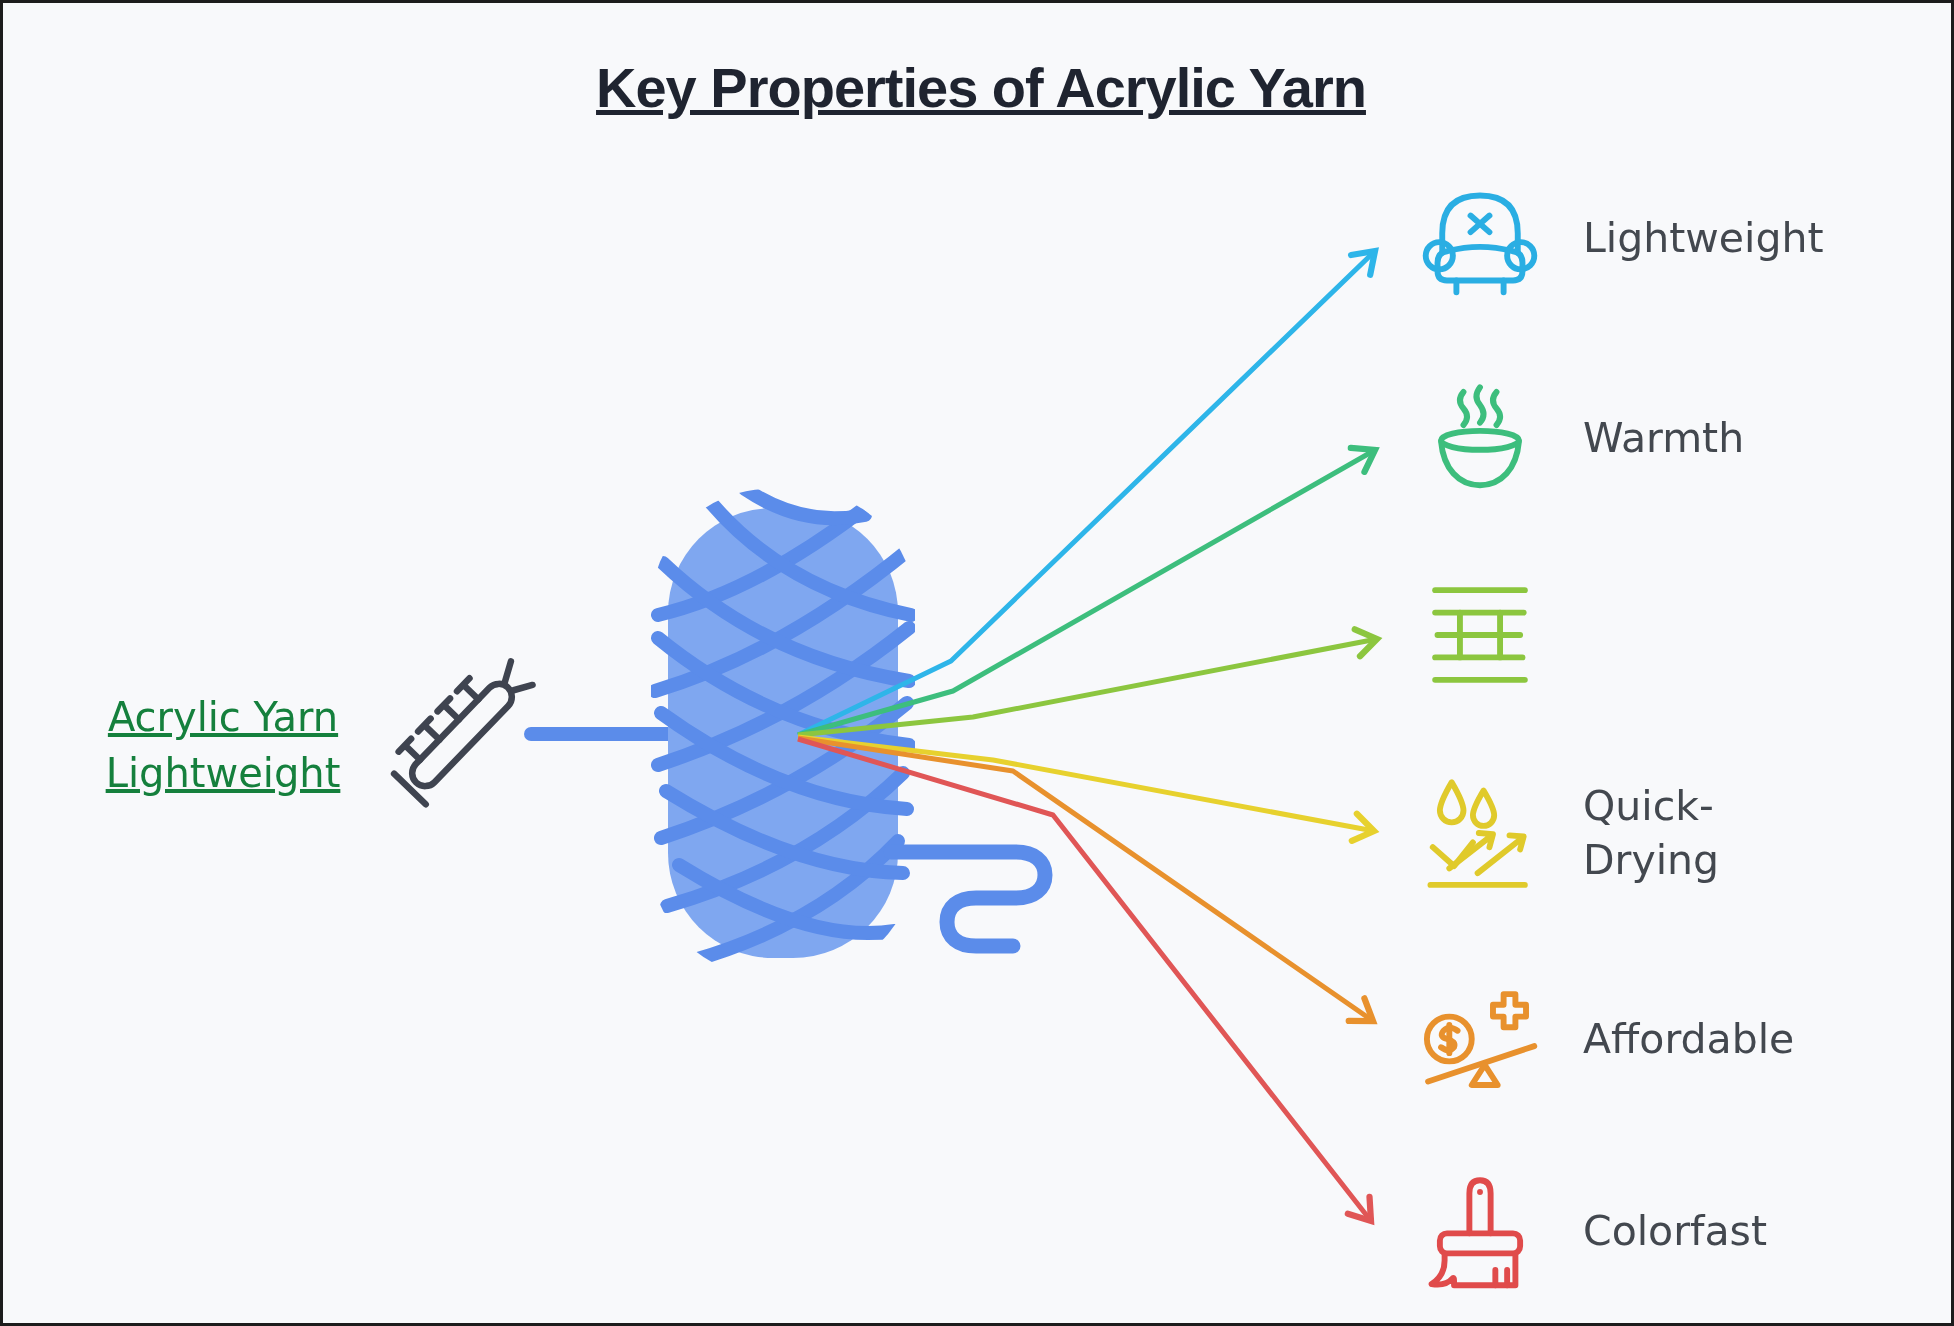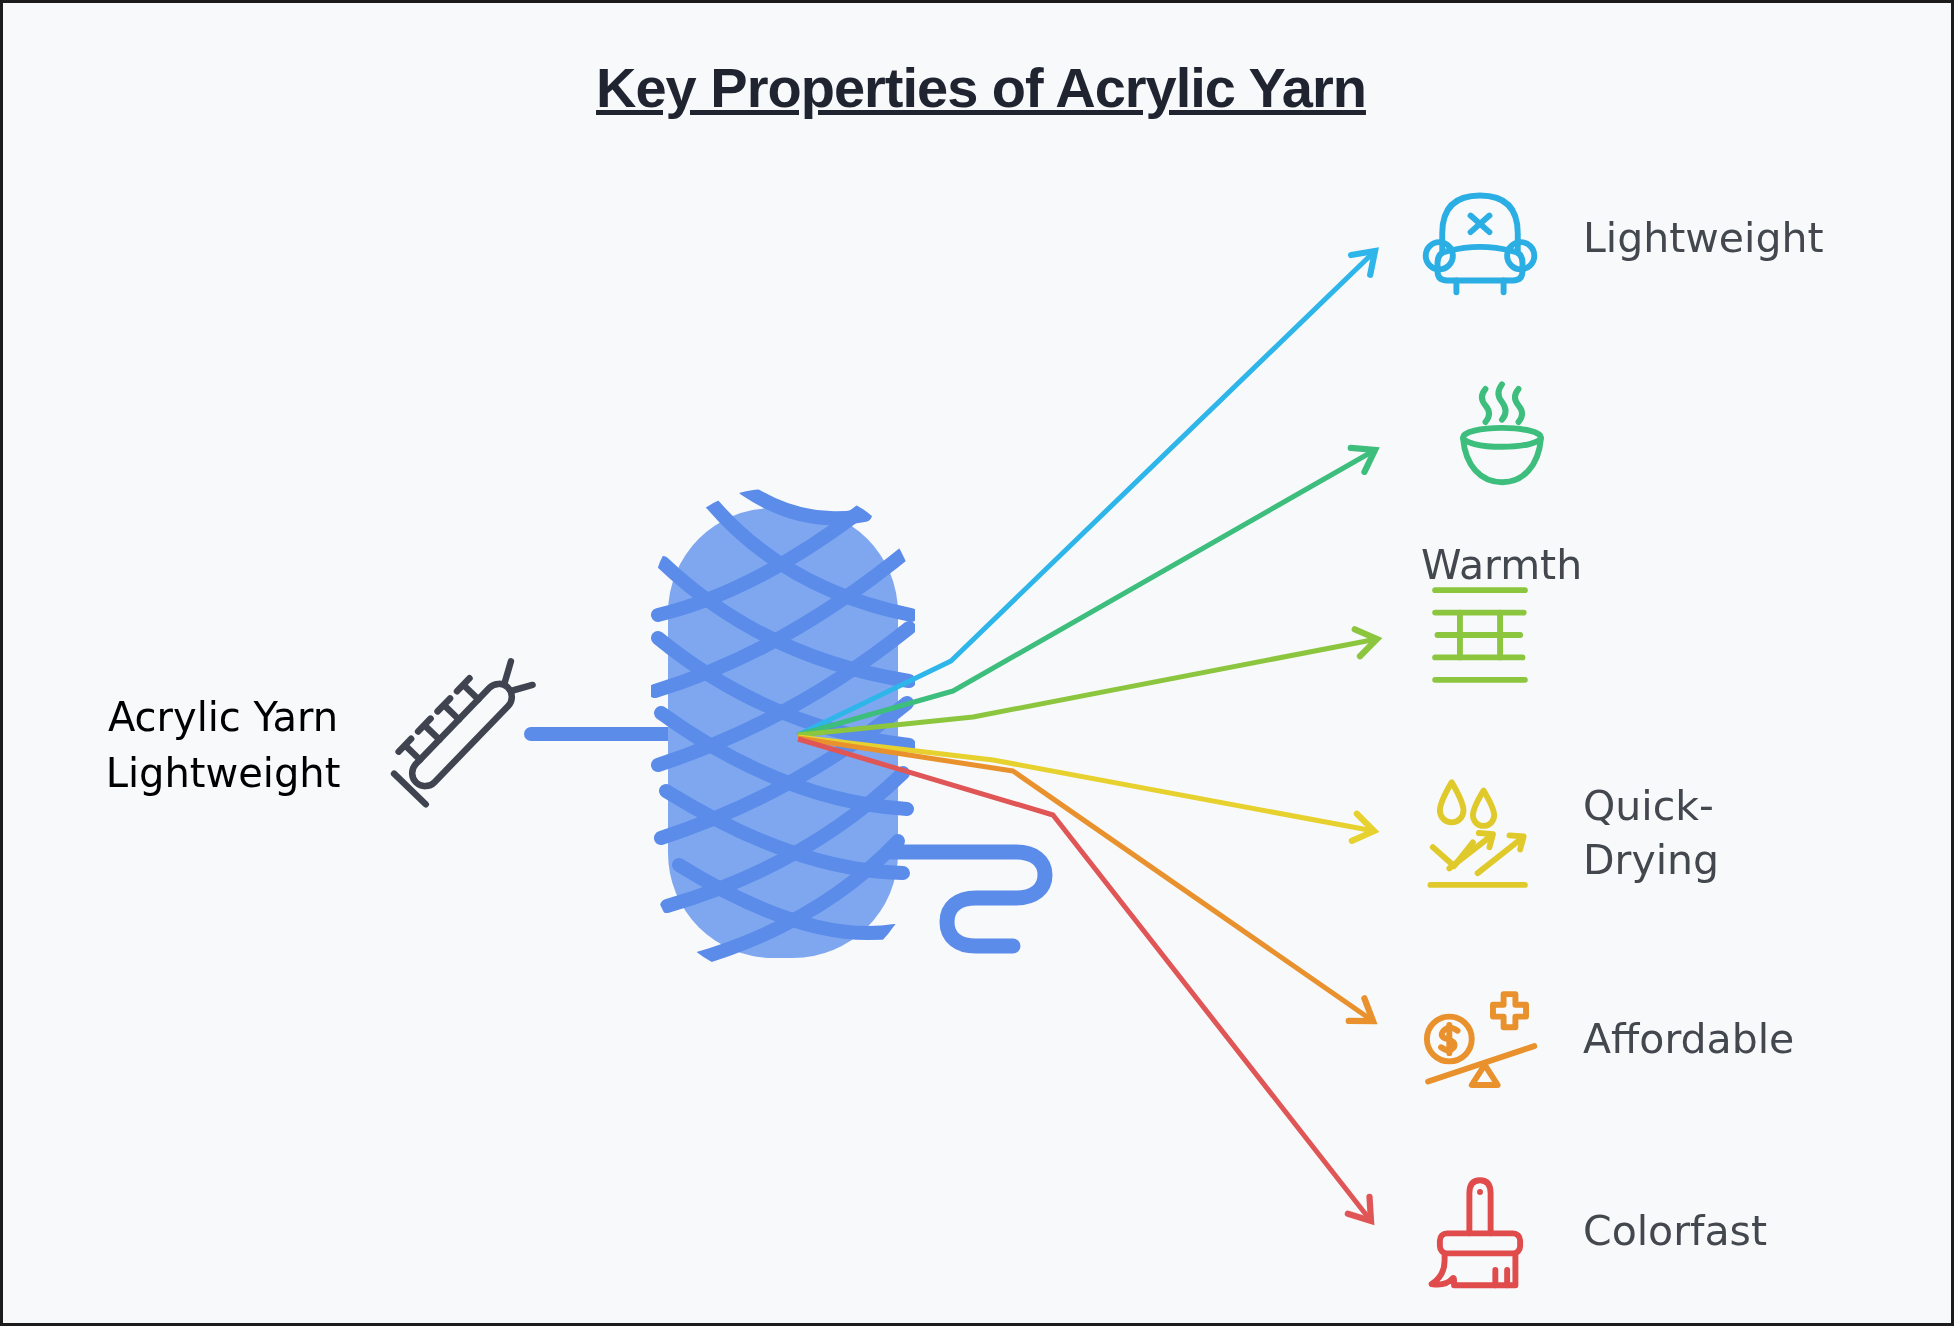--- a/index.html
+++ b/index.html
@@ -15,33 +15,33 @@
   .title{
     position:absolute;top:48px;left:0;width:100%;
     text-align:center;
     font-family:"Liberation Sans", sans-serif;
     font-weight:700;font-size:56px;letter-spacing:-1px;
     color:#1f2430;margin:4px;text-decoration:underline;
   }
   .source-label{
     position:absolute;left:100px;top:686px;width:240px;
     text-align:center;
-    font-size:40px;line-height:1.4;color:#000000;
+    font-size:40px;line-height:1.4;color:#15803d;text-decoration:underline;
   }
   .diagram-svg{position:absolute;left:0;top:0;}
   .prop-row{
     position:absolute;left:1418px;
     display:flex;align-items:center;gap:44px;height:124px;
   }
   .prop-icon{width:118px;height:118px;flex:none;}
   .prop-label{
     font-size:41px;line-height:1.32;color:#43484f;
     max-width:240px;
   }
-  .row-1{top:173px;justify-content:flex-end;} .row-2{top:373px;flex-direction:column;} .row-3{top:570px;}
+  .row-1{top:173px;justify-content:flex-end;} .row-2{top:373px;} .row-3{top:570px;}
   .row-4{top:768px;} .row-5{top:974px;} .row-6{top:1166px;}
 </style>
 </head>
 <body>
 
 <div class="canvas">
 
   <h1 class="title">Key Properties of Acrylic Yarn</h1>
 
   <div class="source-label">

